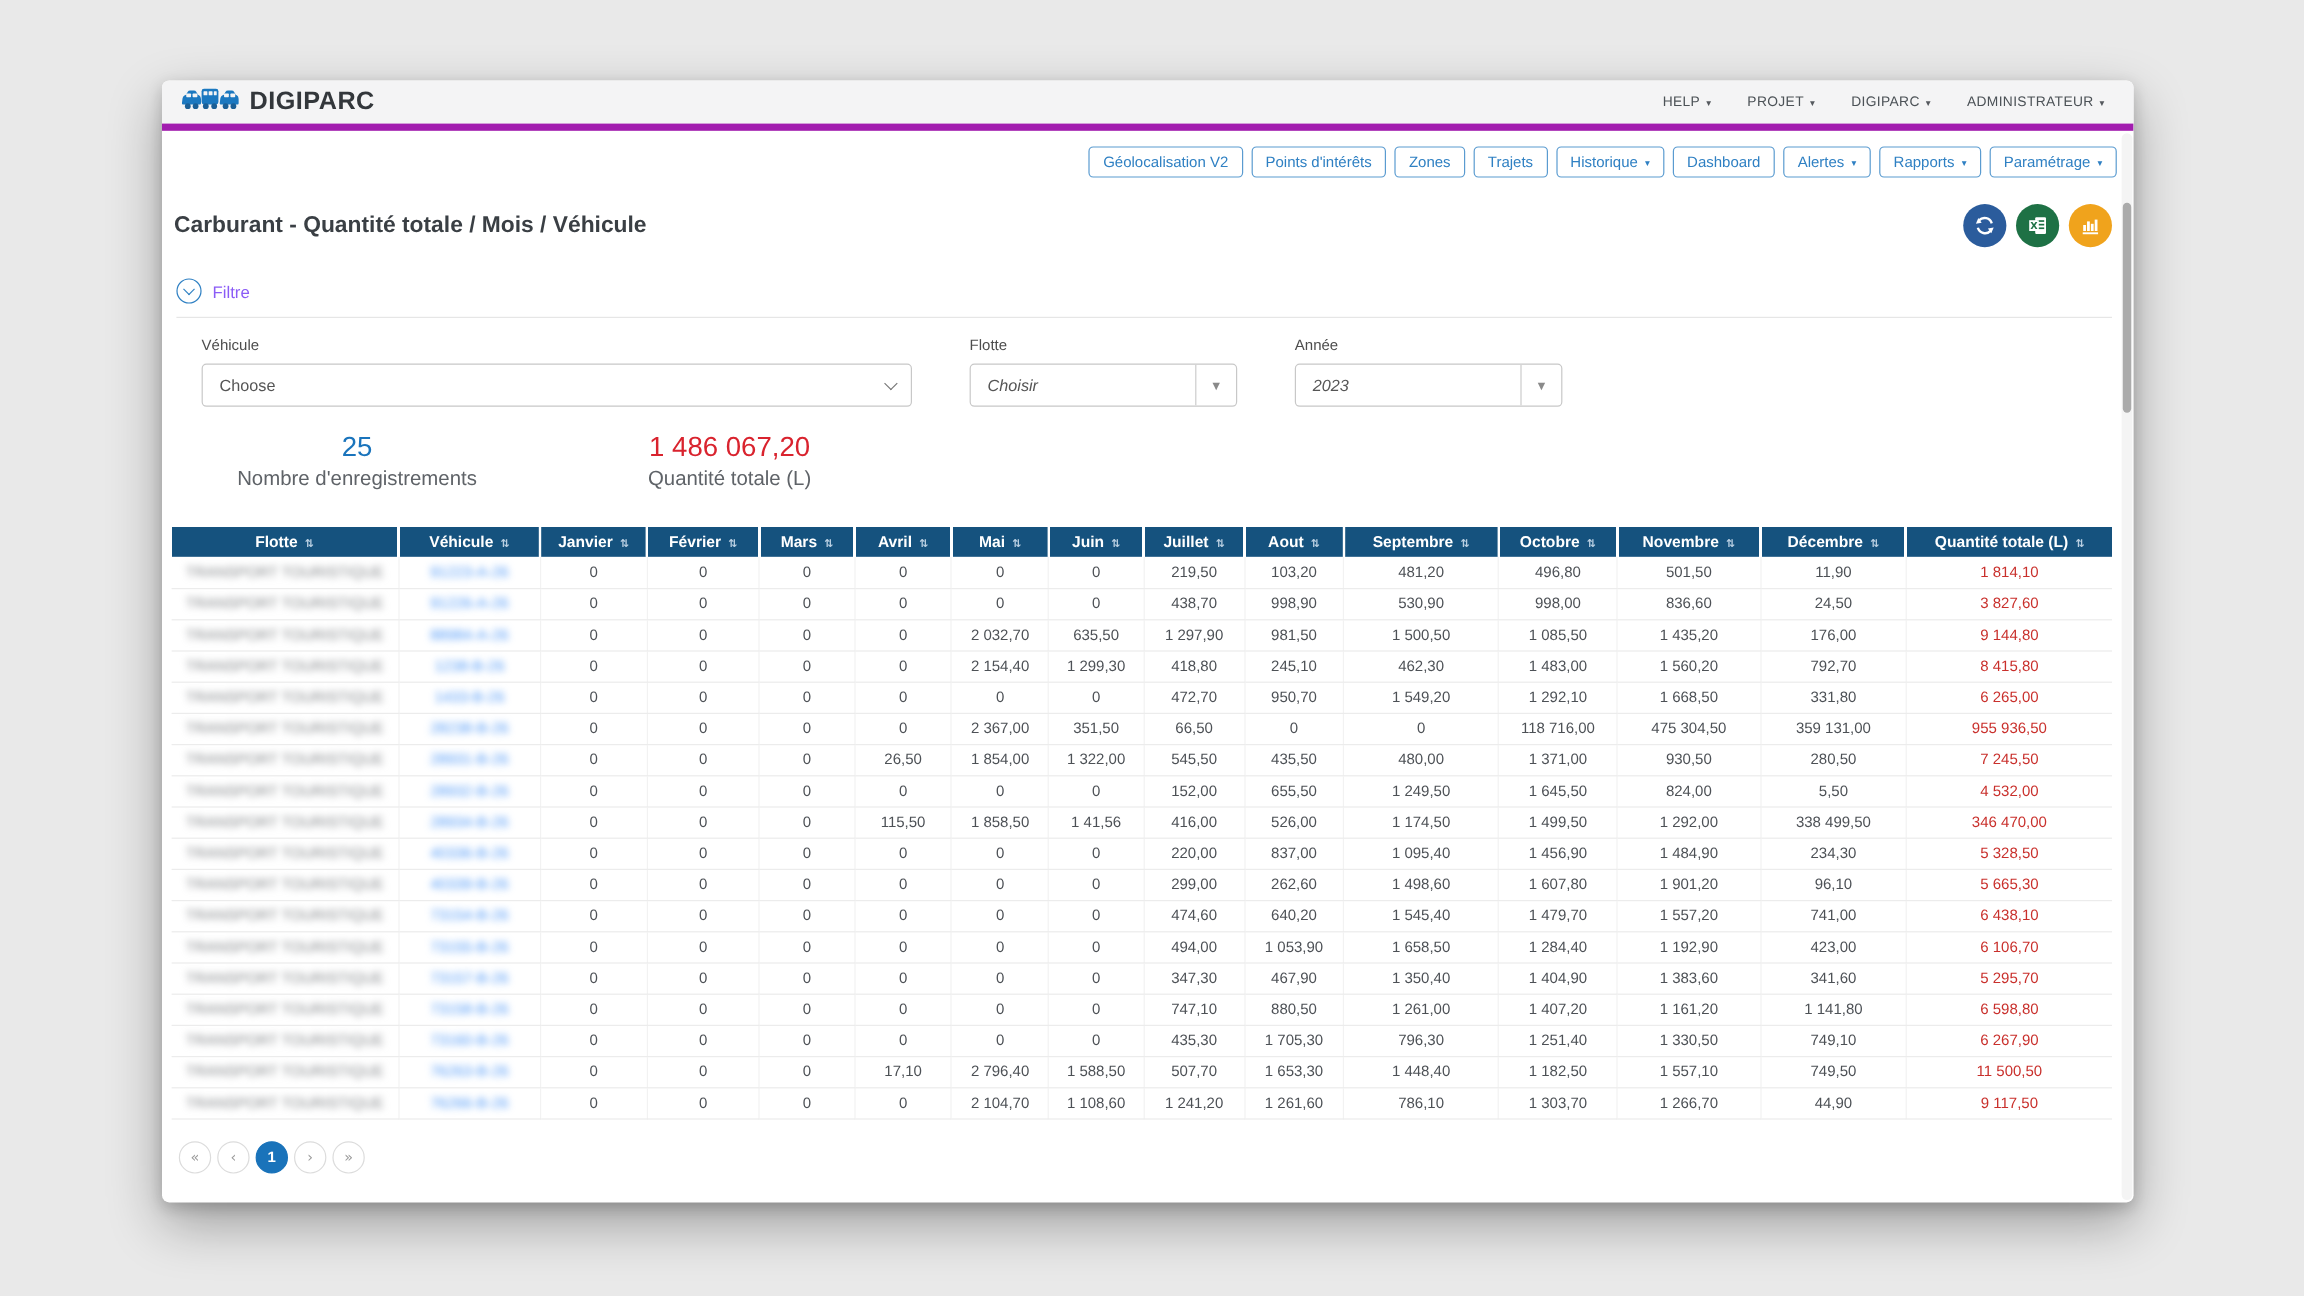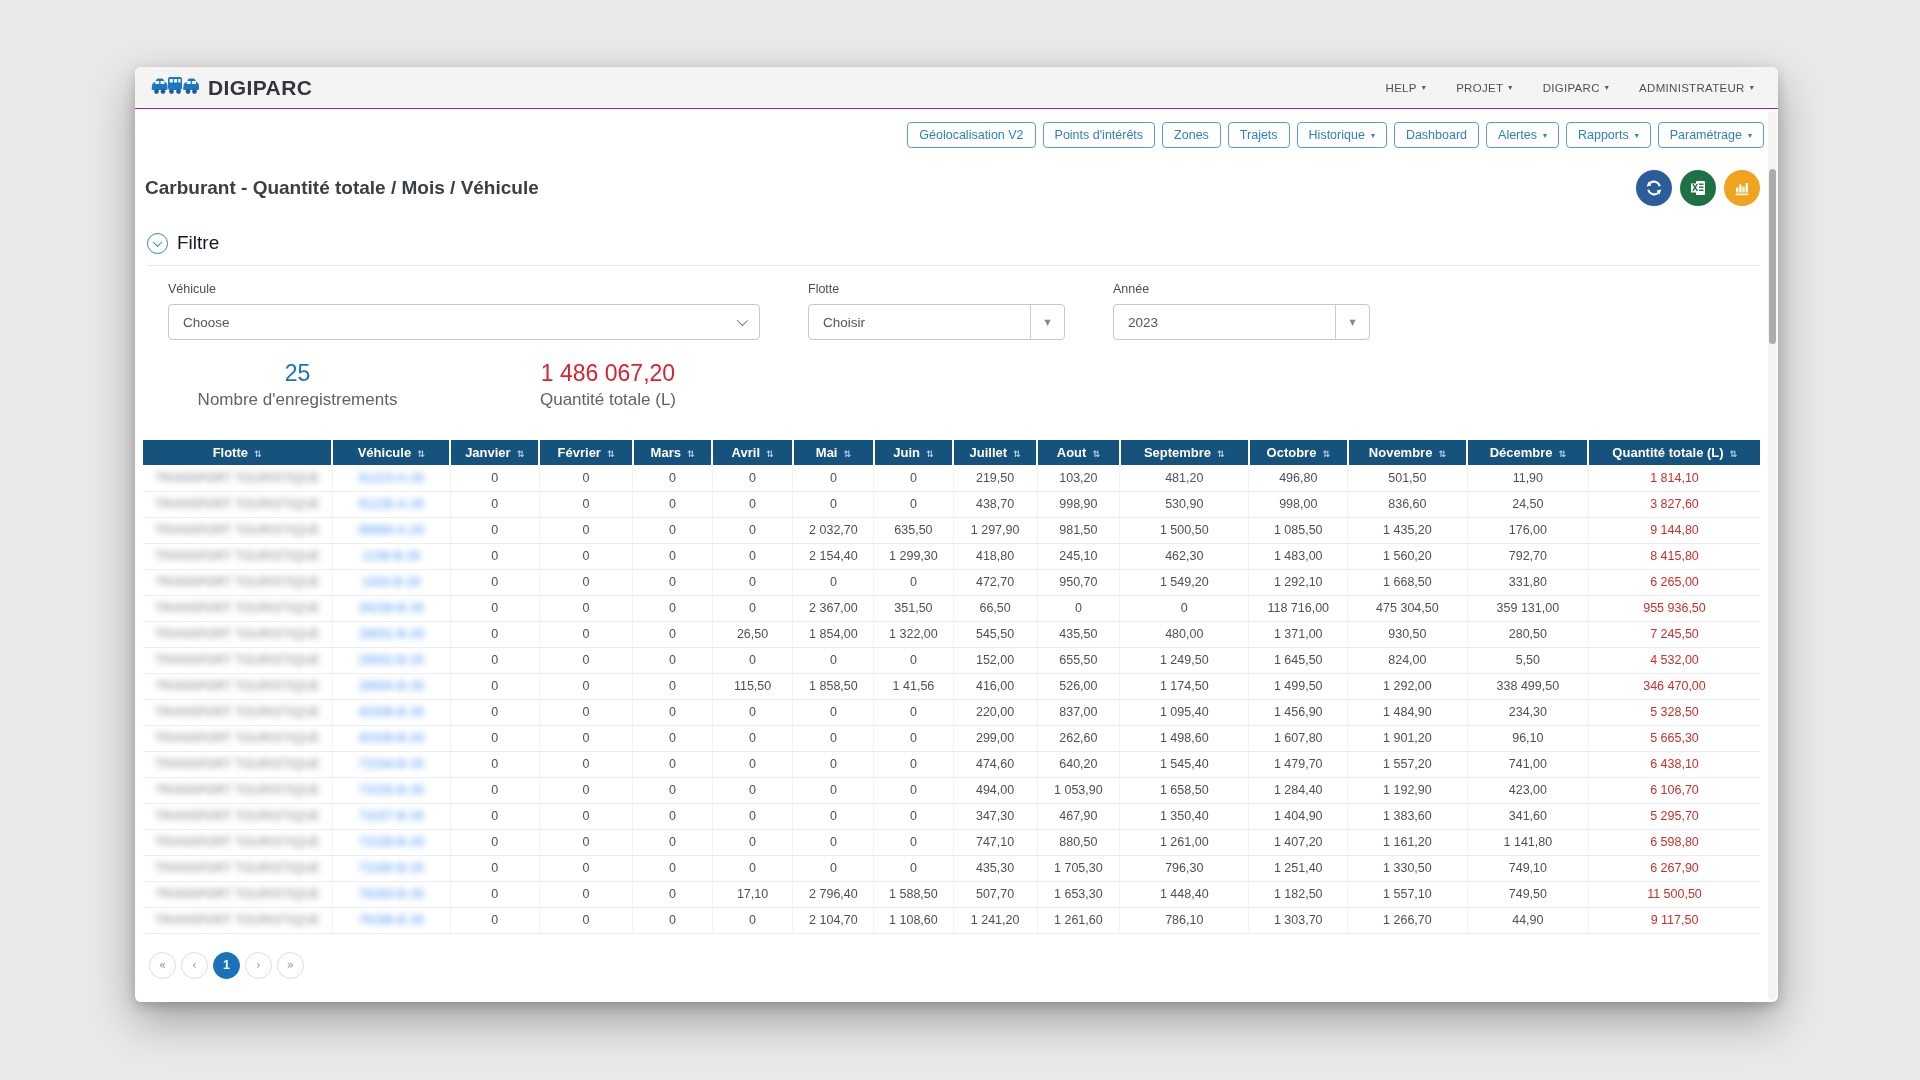--- a/index.html
+++ b/index.html
@@ -10,21 +10,21 @@
     overflow:hidden;
     position:relative;
   }
   .window {
     position:absolute; left:135px; top:67px; width:1643px; height:935px;
     background:#fff; border-radius:6px; overflow:hidden;
     box-shadow:0 18px 45px rgba(0,0,0,.32), 0 4px 12px rgba(0,0,0,.18);
   }
   
   .navbar {
-    height:42px; background:#f4f4f5; border-bottom:1px solid #a21caf;
+    height:42px; background:#f4f4f5; border-bottom:6px solid #a21caf;
     display:flex; align-items:center; justify-content:space-between;
     padding:0 24px 0 16px;
   }
   .brand { display:flex; align-items:center; gap:9px; }
   .brand-text { font-size:21px; font-weight:bold; color:#33373b; letter-spacing:.4px; }
   .nav-items { display:flex; gap:30px; }
   .nav-item { font-size:11.5px; color:#4c5257; cursor:pointer; display:flex; align-items:center; gap:5px; letter-spacing:.3px; }
   .nav-caret { font-size:8px; color:#55595e; font-family:"DejaVu Sans",sans-serif; }
   
   .scrollbar { position:absolute; right:1px; top:44px; width:9px; bottom:2px; background:#f4f4f4; border-radius:5px; }
@@ -40,31 +40,31 @@
   
   .title-row { display:flex; justify-content:space-between; align-items:center; padding:22px 18px 0 10px; }
   .page-title { font-size:19px; color:#3a3f44; font-weight:bold; }
   .actions { display:flex; gap:8px; }
   .action { width:36px; height:36px; border-radius:50%; display:flex; align-items:center; justify-content:center; cursor:pointer; border:none; }
   
   .filter-section { margin:26px 18px 0 12px; }
   .filtre-head { display:flex; align-items:center; gap:9px; padding-bottom:11px; border-bottom:1px solid #e6e6e6; }
   .circle-chevron { width:21px; height:21px; border:1px solid #2f80c3; border-radius:50%; display:flex; align-items:center; justify-content:center; cursor:pointer; background:#fff; }
   .circle-chevron i { display:block; width:7px; height:7px; border-right:1.6px solid #2f80c3; border-bottom:1.6px solid #2f80c3; transform:rotate(45deg) translate(-1px,-1px); }
-  .filtre-label { font-size:19px; color:#0f172a; }
+  .filtre-label { font-size:14px; color:#8b5cf6; }
   .filter-fields { display:flex; gap:48px; padding:16px 0 0 21px; }
   .ffield .flabel { font-size:12.5px; color:#4d4d4d; display:block; margin-bottom:8px; }
   .fselect {
     height:36px; border:1px solid #c8c8c8; border-radius:4px; background:#fff;
     display:flex; align-items:center; justify-content:space-between;
     font-size:13.5px; color:#555; cursor:pointer; overflow:hidden;
   }
   .fselect .fvalue { padding-left:14px; }
   .fselect.wide { width:592px; padding-right:14px; }
-  .fselect.addon { width:257px; }
+  .fselect.addon { width:223px;font-style:italic; }
   .sel-chev { display:block; width:8px; height:8px; border-right:1.5px solid #777; border-bottom:1.5px solid #777; transform:rotate(45deg) translateY(-2px); }
   .addon-box { border-left:1px solid #ccc; height:100%; width:34px; display:flex; align-items:center; justify-content:center; color:#8a8a8a; font-size:8px; font-family:"DejaVu Sans",sans-serif; }
   
   .stats { display:flex; margin-top:20px; }
   .stat { text-align:center; }
   .stat-count { width:285px; margin-left:20px; }
   .stat-total { width:300px; margin-left:18px; }
   .stat-value { font-size:23px; }
   .stat-label { font-size:17px; color:#5f6368; margin-top:3px; }
   

